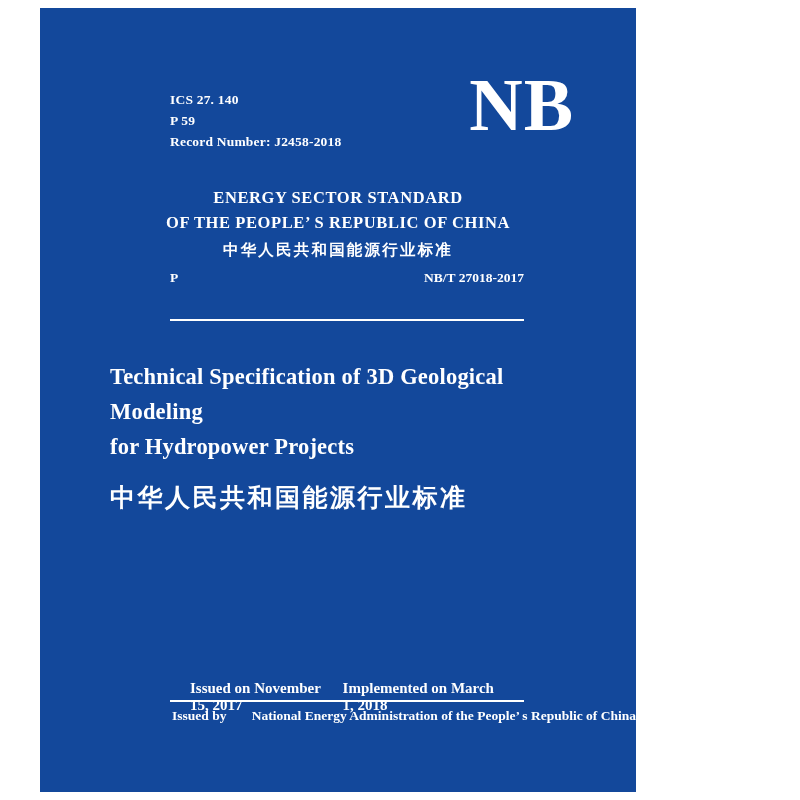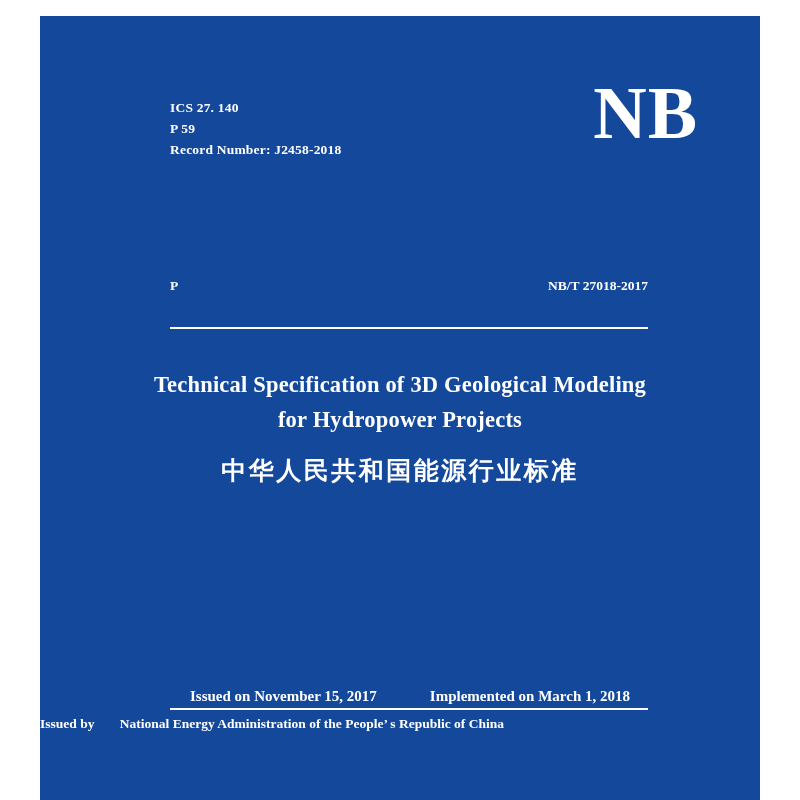--- a/index.html
+++ b/index.html
@@ -16,22 +16,22 @@
   .page {
     position: relative;
     width: 800px;
     height: 800px;
     box-sizing: border-box;
     background: #ffffff;
   }
   .cover {
     position: absolute;
     left: 40px;
-    top: 16px;
-    width: 720px;
+    top: 8px;
+    width: 596px;
     height: 784px;
     background: #13489b;
     box-sizing: border-box;
     color: #ffffff;
   }
   
   .ics-block {
     position: absolute;
     left: 130px;
     top: 82px;
@@ -97,21 +97,20 @@
     background: #ffffff;
   }
   .rule-top { top: 311px; }
   .rule-bottom { top: 692px; }
   
   .main-title {
     position: absolute;
     left: 70px;
     right: 70px;
     top: 352px;
-    text-align: center;
   }
   .main-title .en {
     font-weight: bold;
     font-size: 22.5px;
     line-height: 1.55;
     letter-spacing: 0.2px;
   }
   .main-title .cn {
     font-weight: bold;
     font-size: 25px;
@@ -130,21 +129,21 @@
     justify-content: space-between;
     font-weight: bold;
     font-size: 15px;
   }
   
   .issued-by {
     position: absolute;
     left: 0;
     right: 0;
     top: 700px;
-    text-align: left;
+    text-align: right;
     font-weight: bold;
     font-size: 13.5px;
   }
   .issued-by .label {
     margin-right: 22px;
   }
 </style>
 </head>
 <body>
 
@@ -152,20 +151,25 @@
   <div class="cover">
 
     <div class="ics-block">
       <div>ICS 27. 140</div>
       <div>P 59</div>
       <div>Record Number: J2458-2018</div>
     </div>
 
     <div class="nb-logo">NB</div>
 
+    <div class="std-titles">
+      <div class="std-line-1">ENERGY SECTOR STANDARD</div>
+      <div class="std-line-2">OF THE PEOPLE’ S REPUBLIC OF CHINA</div>
+      <div class="std-line-cn">中华人民共和国能源行业标准</div>
+    </div>
 
     <div class="code-row">
       <span>P</span>
       <span>NB/T 27018-2017</span>
     </div>
 
     <div class="rule rule-top"></div>
 
     <div class="main-title">
       <div class="en">Technical Specification of 3D Geological Modeling</div>

